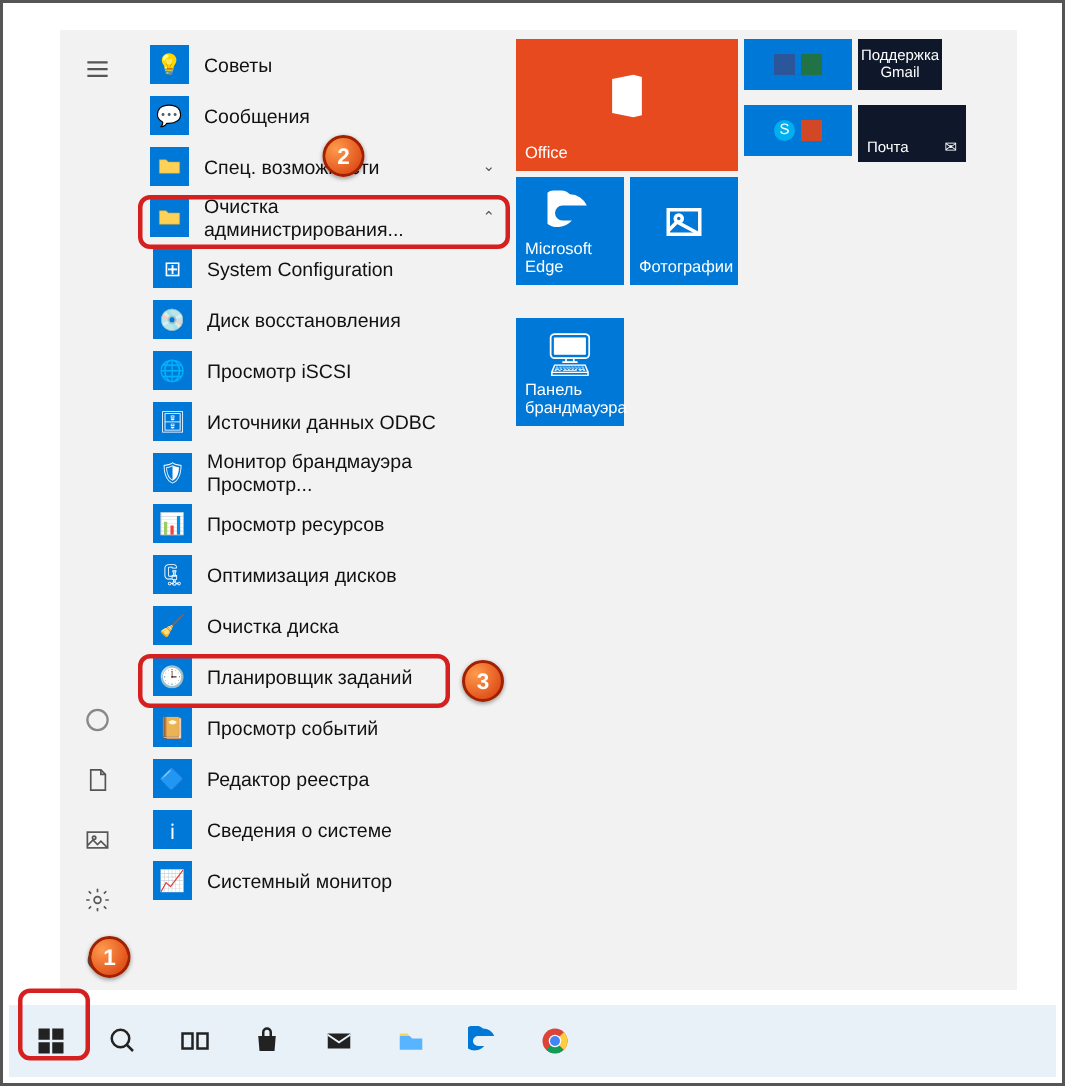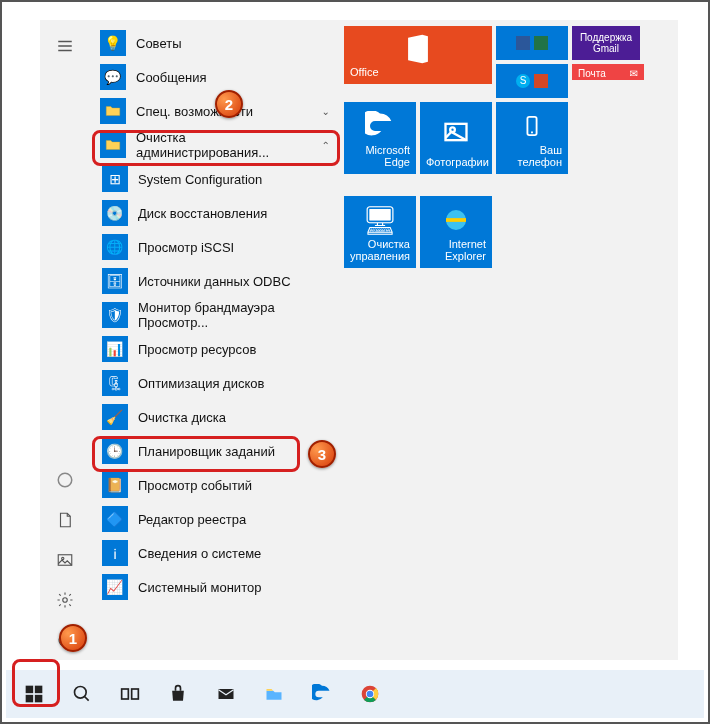--- a/index.html
+++ b/index.html
@@ -17,22 +17,22 @@
 .ico svg{width:18px;height:18px}
 .sub{padding-left:12px}
 .chev{margin-left:auto;margin-right:10px;color:#555;font-size:10px}
 .tiles-area{flex:1;padding:6px 0 0 4px}
 .tiles-header{font-size:13px;color:#222;margin-bottom:10px;padding-left:2px}
 .tile-grid{display:flex;flex-wrap:wrap;gap:4px;width:300px}
 .tile{display:flex;flex-direction:column;align-items:center;justify-content:flex-end;color:#fff;font-size:11px;padding:6px;cursor:pointer;text-align:center;position:relative}
 .tile .ticon{flex:1;display:flex;align-items:center;justify-content:center;font-size:28px}
 .tile .tlabel{width:100%;text-align:left;font-size:11px}
 .tile.sm{width:72px;height:72px}
-.tile.md{width:148px;height:58px}
-.tile.sm .tlabel{text-align:right}
+.tile.md{width:148px;height:88px}
+.tile.sm .tlabel{text-align:left}
 .taskbar{position:absolute;left:4px;right:4px;bottom:4px;height:48px;background:#e8f0f8;display:flex;align-items:center;padding-left:6px;gap:4px}
 .tb-btn{width:44px;height:40px;display:flex;align-items:center;justify-content:center;cursor:pointer;color:#222}
 .tb-btn svg{width:20px;height:20px}
 .highlight{position:absolute;border:3px solid #d62020;border-radius:8px;pointer-events:none;z-index:50}
 .badge{position:absolute;width:28px;height:28px;border-radius:50%;background:radial-gradient(circle at 30% 30%,#ff9a4d,#d63a0a);border:2px solid #a02000;color:#fff;font-weight:bold;display:flex;align-items:center;justify-content:center;font-size:15px;z-index:60;box-shadow:0 1px 3px rgba(0,0,0,.4)}
 .folder-svg{fill:#ffd257;stroke:#c9a227;stroke-width:.5}
 </style>
 </head>
 <body>
 
@@ -170,30 +170,30 @@
           </div>
           <div class="tlabel">Office</div>
         </div>
       <div style="width:148px;display:flex;flex-wrap:wrap;gap:4px">
         <div class="tile" style="width:72px;height:34px;background:#0078d7;justify-content:center">
             <div style="font-size:12px;display:flex;gap:4px">
               <span style="background:#2b579a;width:14px;height:14px"></span>
               <span style="background:#217346;width:14px;height:14px"></span>
             </div>
           </div>
-        <div class="tile" style="width:68px;height:34px;background:#4c1d95;font-size:10px;justify-content:center">
+        <div class="tile" style="width:56px;height:34px;background:#0f172a;font-size:10px;justify-content:center">
             <span>Поддержка Gmail</span>
           </div>
         <div class="tile" style="width:72px;height:34px;background:#0078d7;justify-content:center">
             <div style="font-size:12px;display:flex;gap:4px">
               <span style="background:#00aff0;width:14px;height:14px;border-radius:50%;color:#fff;font-size:10px;line-height:14px;text-align:center">S</span>
               <span style="background:#d24726;width:14px;height:14px"></span>
             </div>
           </div>
-        <div class="tile" style="width:72px;height:16px;background:#ef4444;font-size:10px;flex-direction:row;justify-content:space-between;align-items:flex-start;padding:4px 6px">
+        <div class="tile" style="width:72px;height:38px;background:#0f172a;font-size:10px;flex-direction:row;justify-content:space-between;align-items:flex-end;padding:4px 6px">
             <span>Почта</span>
             <span>✉</span>
           </div>
       </div>
       <div class="tile sm" style="background:#0078d7">
           <div class="ticon">
             <svg width="30" height="30" viewBox="0 0 24 24" fill="#fff">
               <path d="M12 2a10 10 0 0 1 9 6H8a4 4 0 0 0 0 8h5a10 10 0 1 1-1-14z"></path>
             </svg>
           </div>
@@ -202,43 +202,25 @@
       <div class="tile sm" style="background:#0078d7">
           <div class="ticon">
             <svg width="28" height="28" viewBox="0 0 24 24" fill="none" stroke="#fff" stroke-width="2">
               <rect x="3" y="5" width="18" height="14"></rect>
               <circle cx="9" cy="10" r="2"></circle>
               <path d="M3 17l5-5 13 7"></path>
             </svg>
           </div>
           <div class="tlabel">Фотографии</div>
         </div>
-      <div class="tile sm" style="background:#0078d7">
-          <div class="ticon">
-            <svg width="22" height="28" viewBox="0 0 24 24" fill="none" stroke="#fff" stroke-width="2">
-              <rect x="7" y="2" width="10" height="20" rx="2"></rect>
-              <line x1="11" y1="19" x2="13" y2="19"></line>
-            </svg>
-          </div>
-          <div class="tlabel">Ваш телефон</div>
-        </div>
     </div>
     <div class="tile-grid" style="margin-top:22px">
       <div class="tile sm" style="background:#0078d7">
           <div class="ticon">🖥</div>
-          <div class="tlabel">Очистка управления</div>
-        </div>
-      <div class="tile sm" style="background:#0078d7">
-          <div class="ticon">
-            <svg width="30" height="30" viewBox="0 0 24 24">
-              <circle cx="12" cy="12" r="8" fill="#3cc1f0"></circle>
-              <path d="M4 12h16" stroke="#ffcc00" stroke-width="3"></path>
-            </svg>
-          </div>
-          <div class="tlabel">Internet Explorer</div>
+          <div class="tlabel">Панель брандмауэра</div>
         </div>
     </div>
   </div>
 </div>
 
 <div class="taskbar">
   <div class="tb-btn">
       <svg viewBox="0 0 24 24" fill="#222">
         <rect x="2" y="2" width="9" height="9"></rect>
         <rect x="13" y="2" width="9" height="9"></rect>

